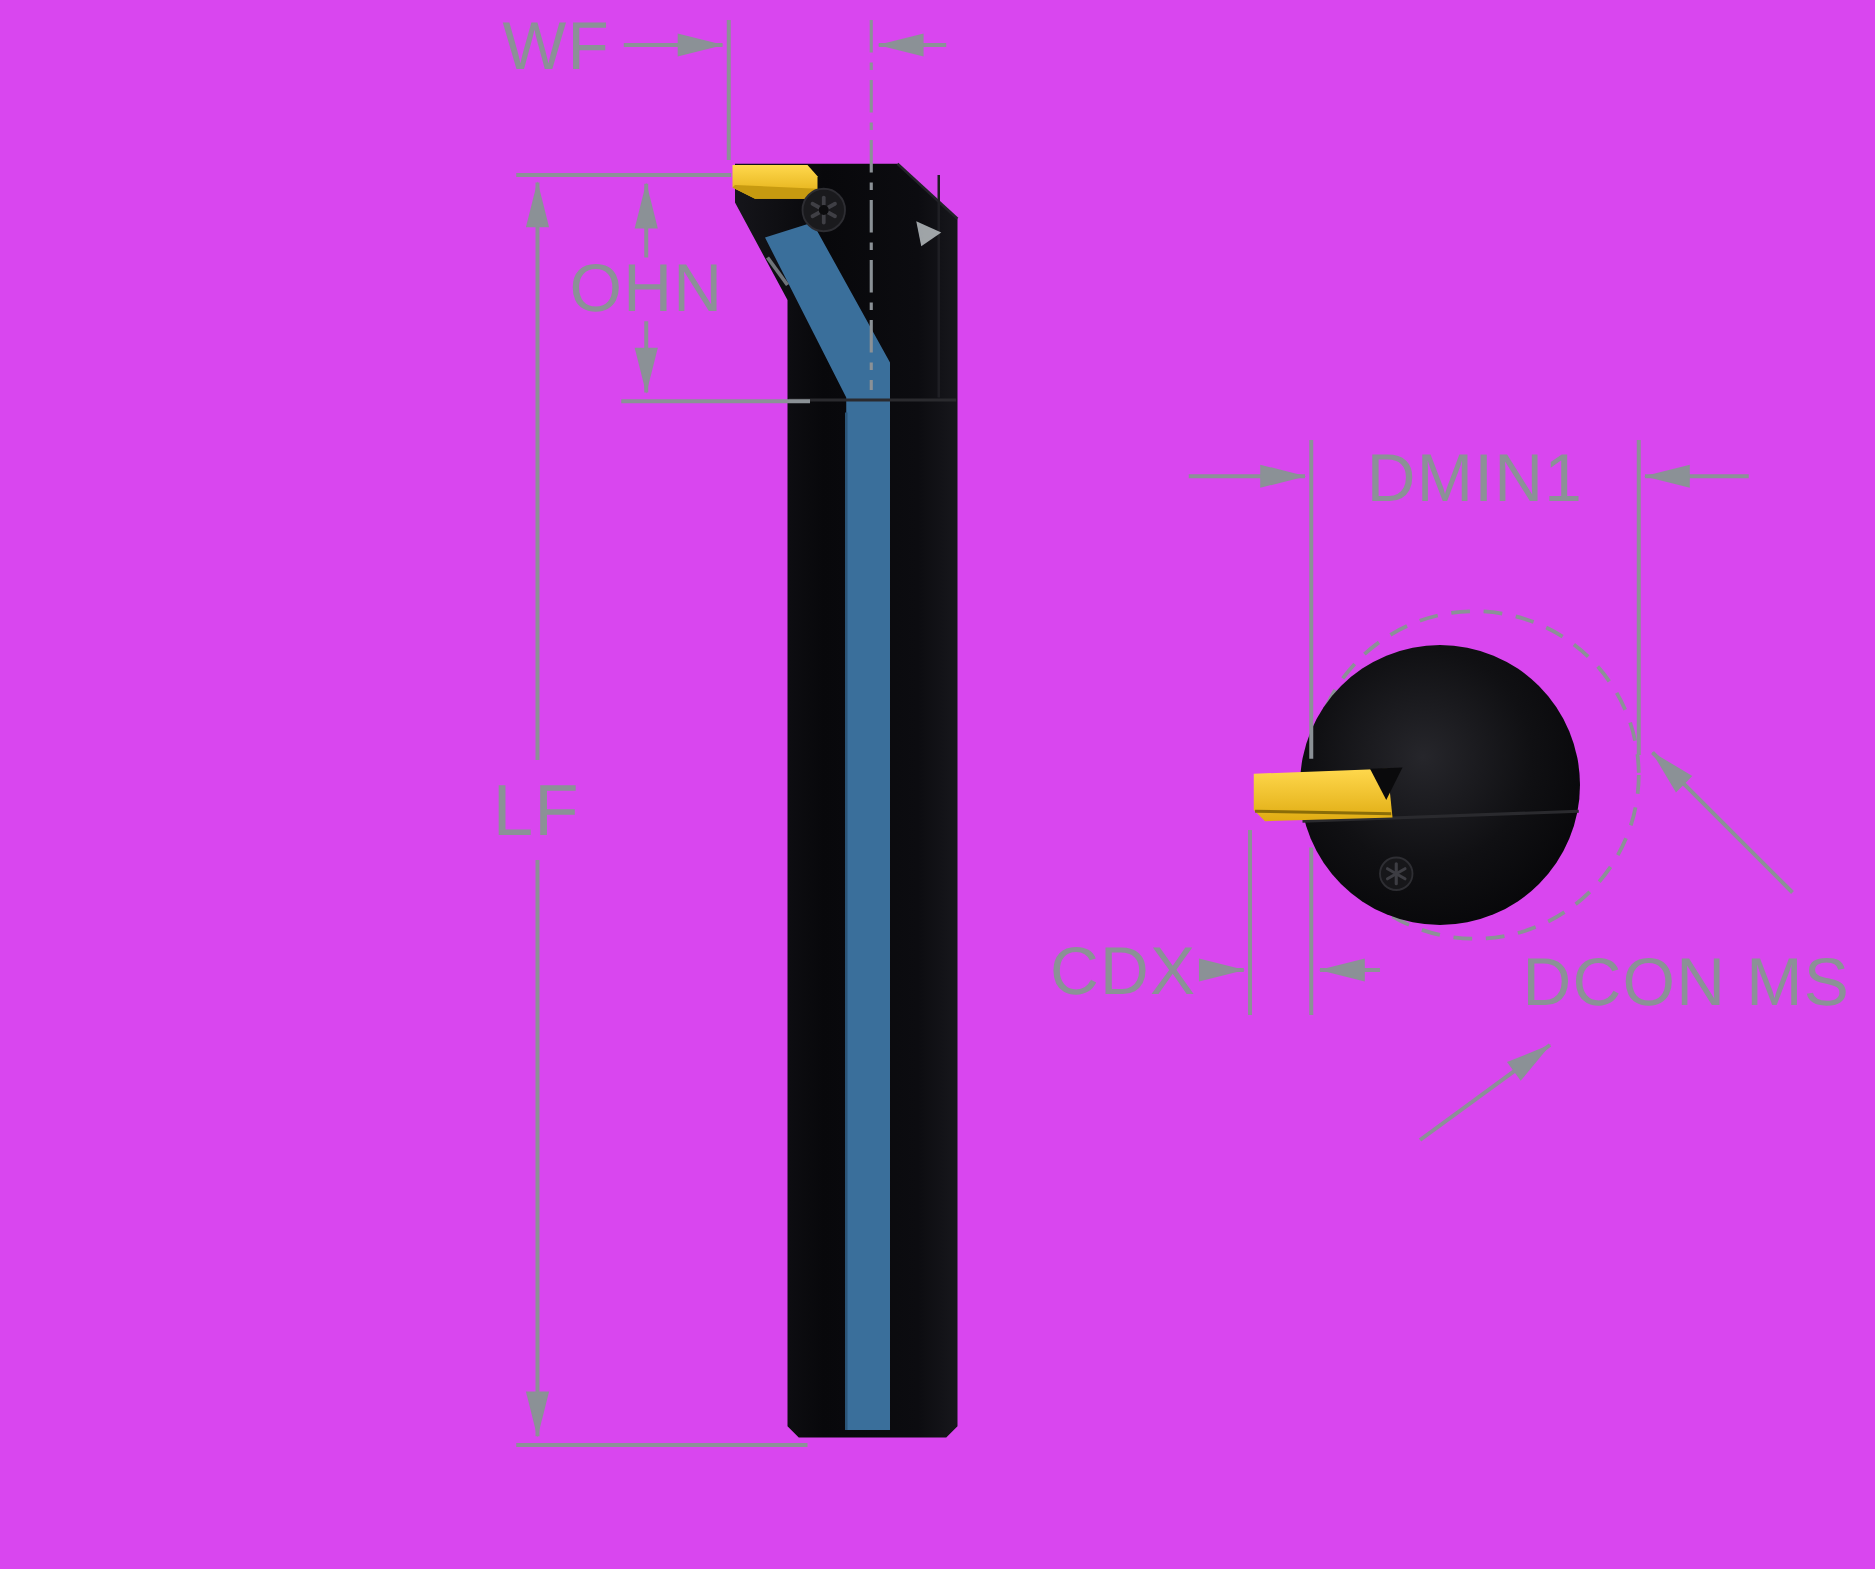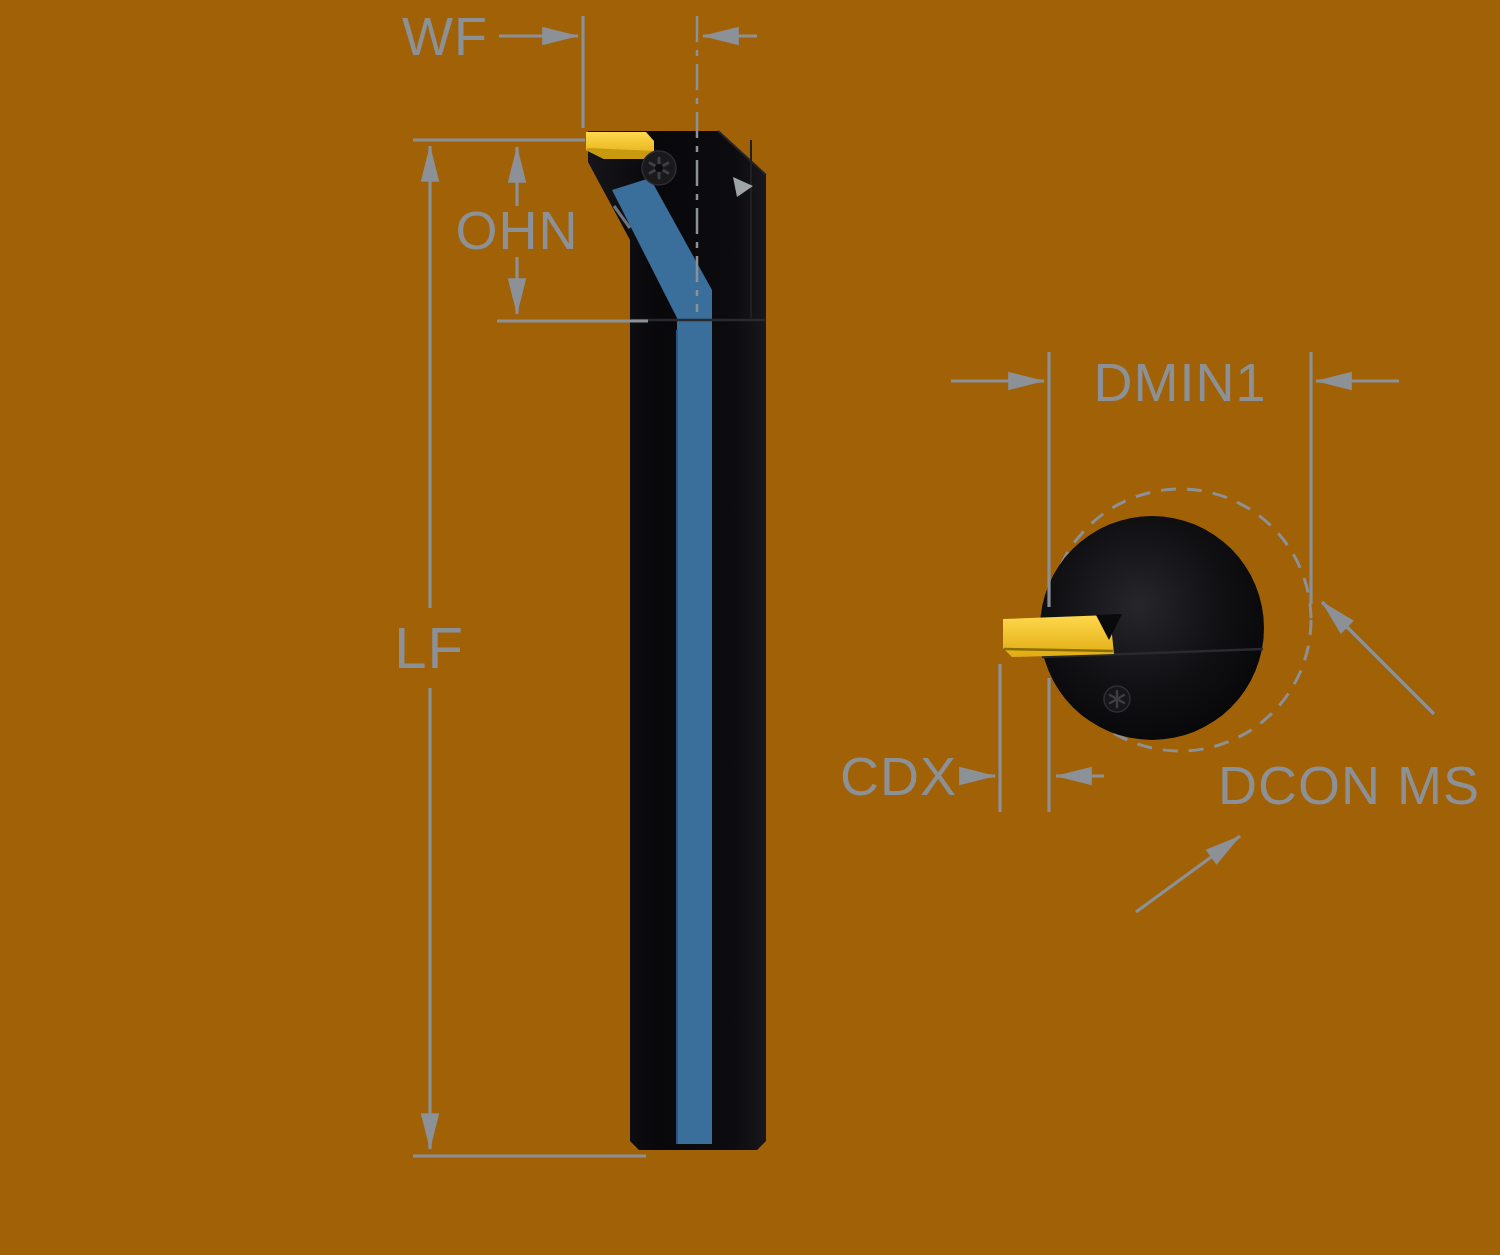--- a/index.html
+++ b/index.html
@@ -1,17 +1,17 @@
 <!DOCTYPE html>
 <html><head>
 <meta charset="utf-8">
 <style>
   html,body{margin:0;padding:0;background:#ffffff;}
   .canvas{
-    width:1500px;height:1255px;background:#a16207;position:relative;overflow:hidden;
+    width:1500px;height:1255px;background:#d946ef;position:relative;overflow:hidden;
     font-family:"Liberation Sans", sans-serif;
   }
   svg{display:block;}
   text{
     font-family:"Liberation Sans", sans-serif;
     fill:#8b9196;
   }
   .dim-label{font-size:54px;letter-spacing:1px;}
   .dim-label-lg{font-size:58px;letter-spacing:1px;}
 </style>

